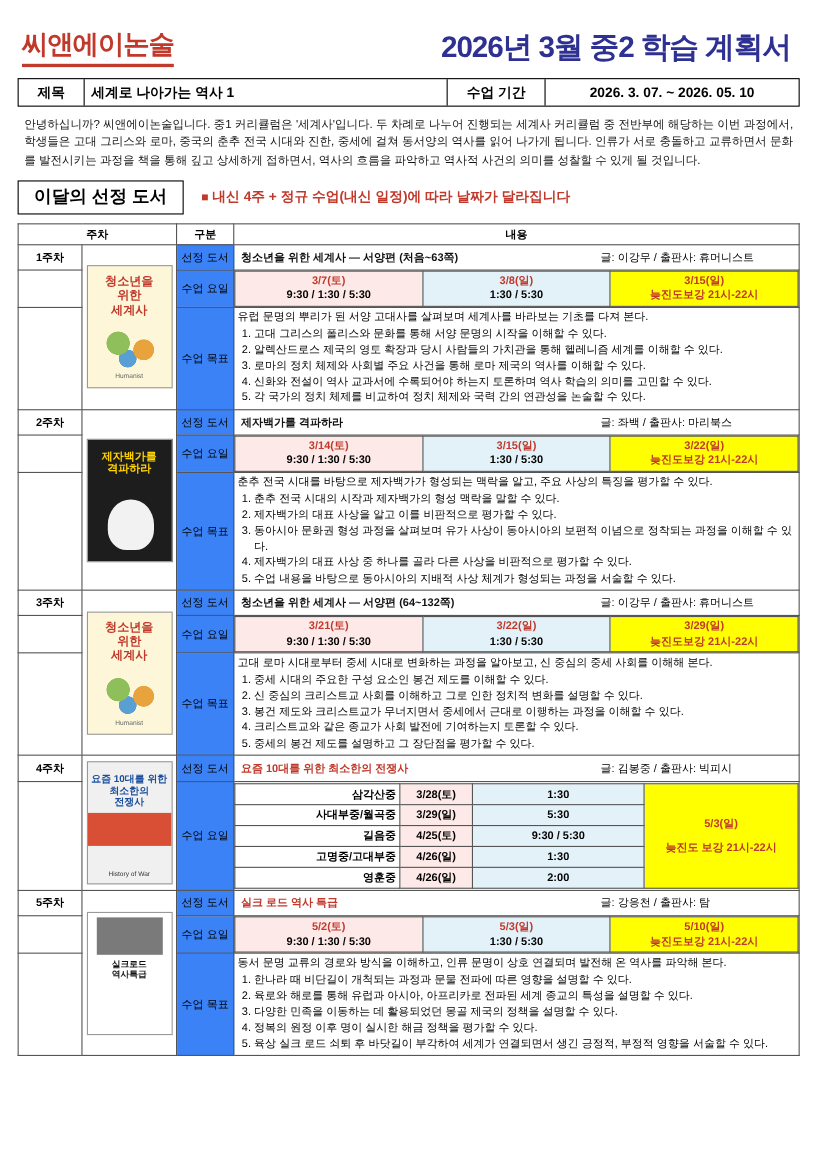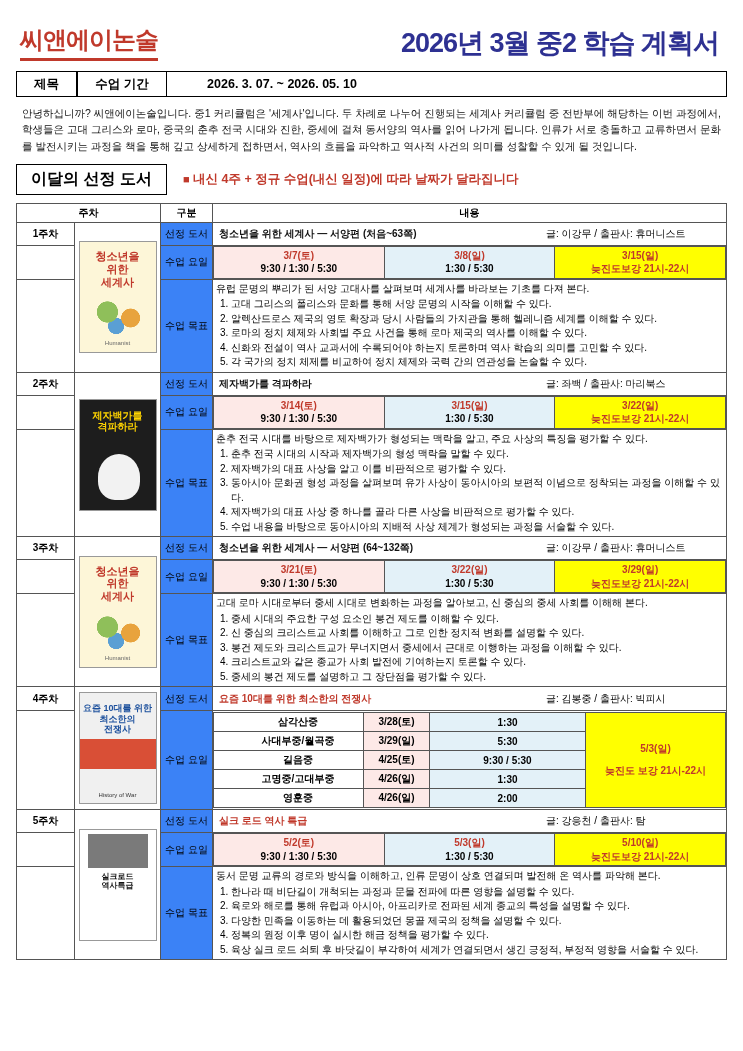--- a/index.html
+++ b/index.html
@@ -158,21 +158,21 @@
 
   
   .sched4 { width: 100%; border-collapse: collapse; table-layout: fixed; }
   .sched4 td {
     border: 1px solid #555;
     font-size: 11px;
     font-weight: bold;
     padding: 4px 4px;
     text-align: center;
   }
-  .sched4 td.name { text-align: center; padding-left: 22px; }
+  .sched4 td.name { text-align: right; padding-left: 22px; }
 
   
   .cover {
     width: 78px;
     height: 112px;
     margin: 3px auto;
     border: 1px solid #999;
     position: relative;
     overflow: hidden;
     font-size: 7px;
@@ -209,20 +209,21 @@
 
 <div class="page">
 
   <div class="top-header">
     <div class="brand">씨앤에이논술</div>
     <div class="doc-title">2026년 3월 중2 학습 계획서</div>
   </div>
 
   <div class="title-row">
     <div class="cell tr-label">제목</div>
+    <div class="cell tr-value">세계로 나아가는 역사 1</div>
     <div class="cell tr-label2">수업 기간</div>
     <div class="cell tr-value2">2026. 3. 07. ~ 2026. 05. 10</div>
   </div>
 
   <div class="intro">안녕하십니까? 씨앤에이논술입니다. 중1 커리큘럼은 '세계사'입니다. 두 차례로 나누어 진행되는 세계사 커리큘럼 중 전반부에 해당하는 이번 과정에서, 학생들은 고대 그리스와 로마, 중국의 춘추 전국 시대와 진한, 중세에 걸쳐 동서양의 역사를 읽어 나가게 됩니다. 인류가 서로 충돌하고 교류하면서 문화를 발전시키는 과정을 책을 통해 깊고 상세하게 접하면서, 역사의 흐름을 파악하고 역사적 사건의 의미를 성찰할 수 있게 될 것입니다.</div>
 
   <div class="section-bar">
     <div class="section-title">이달의 선정 도서</div>
     <div class="section-note">
       <span class="sq">■</span>

